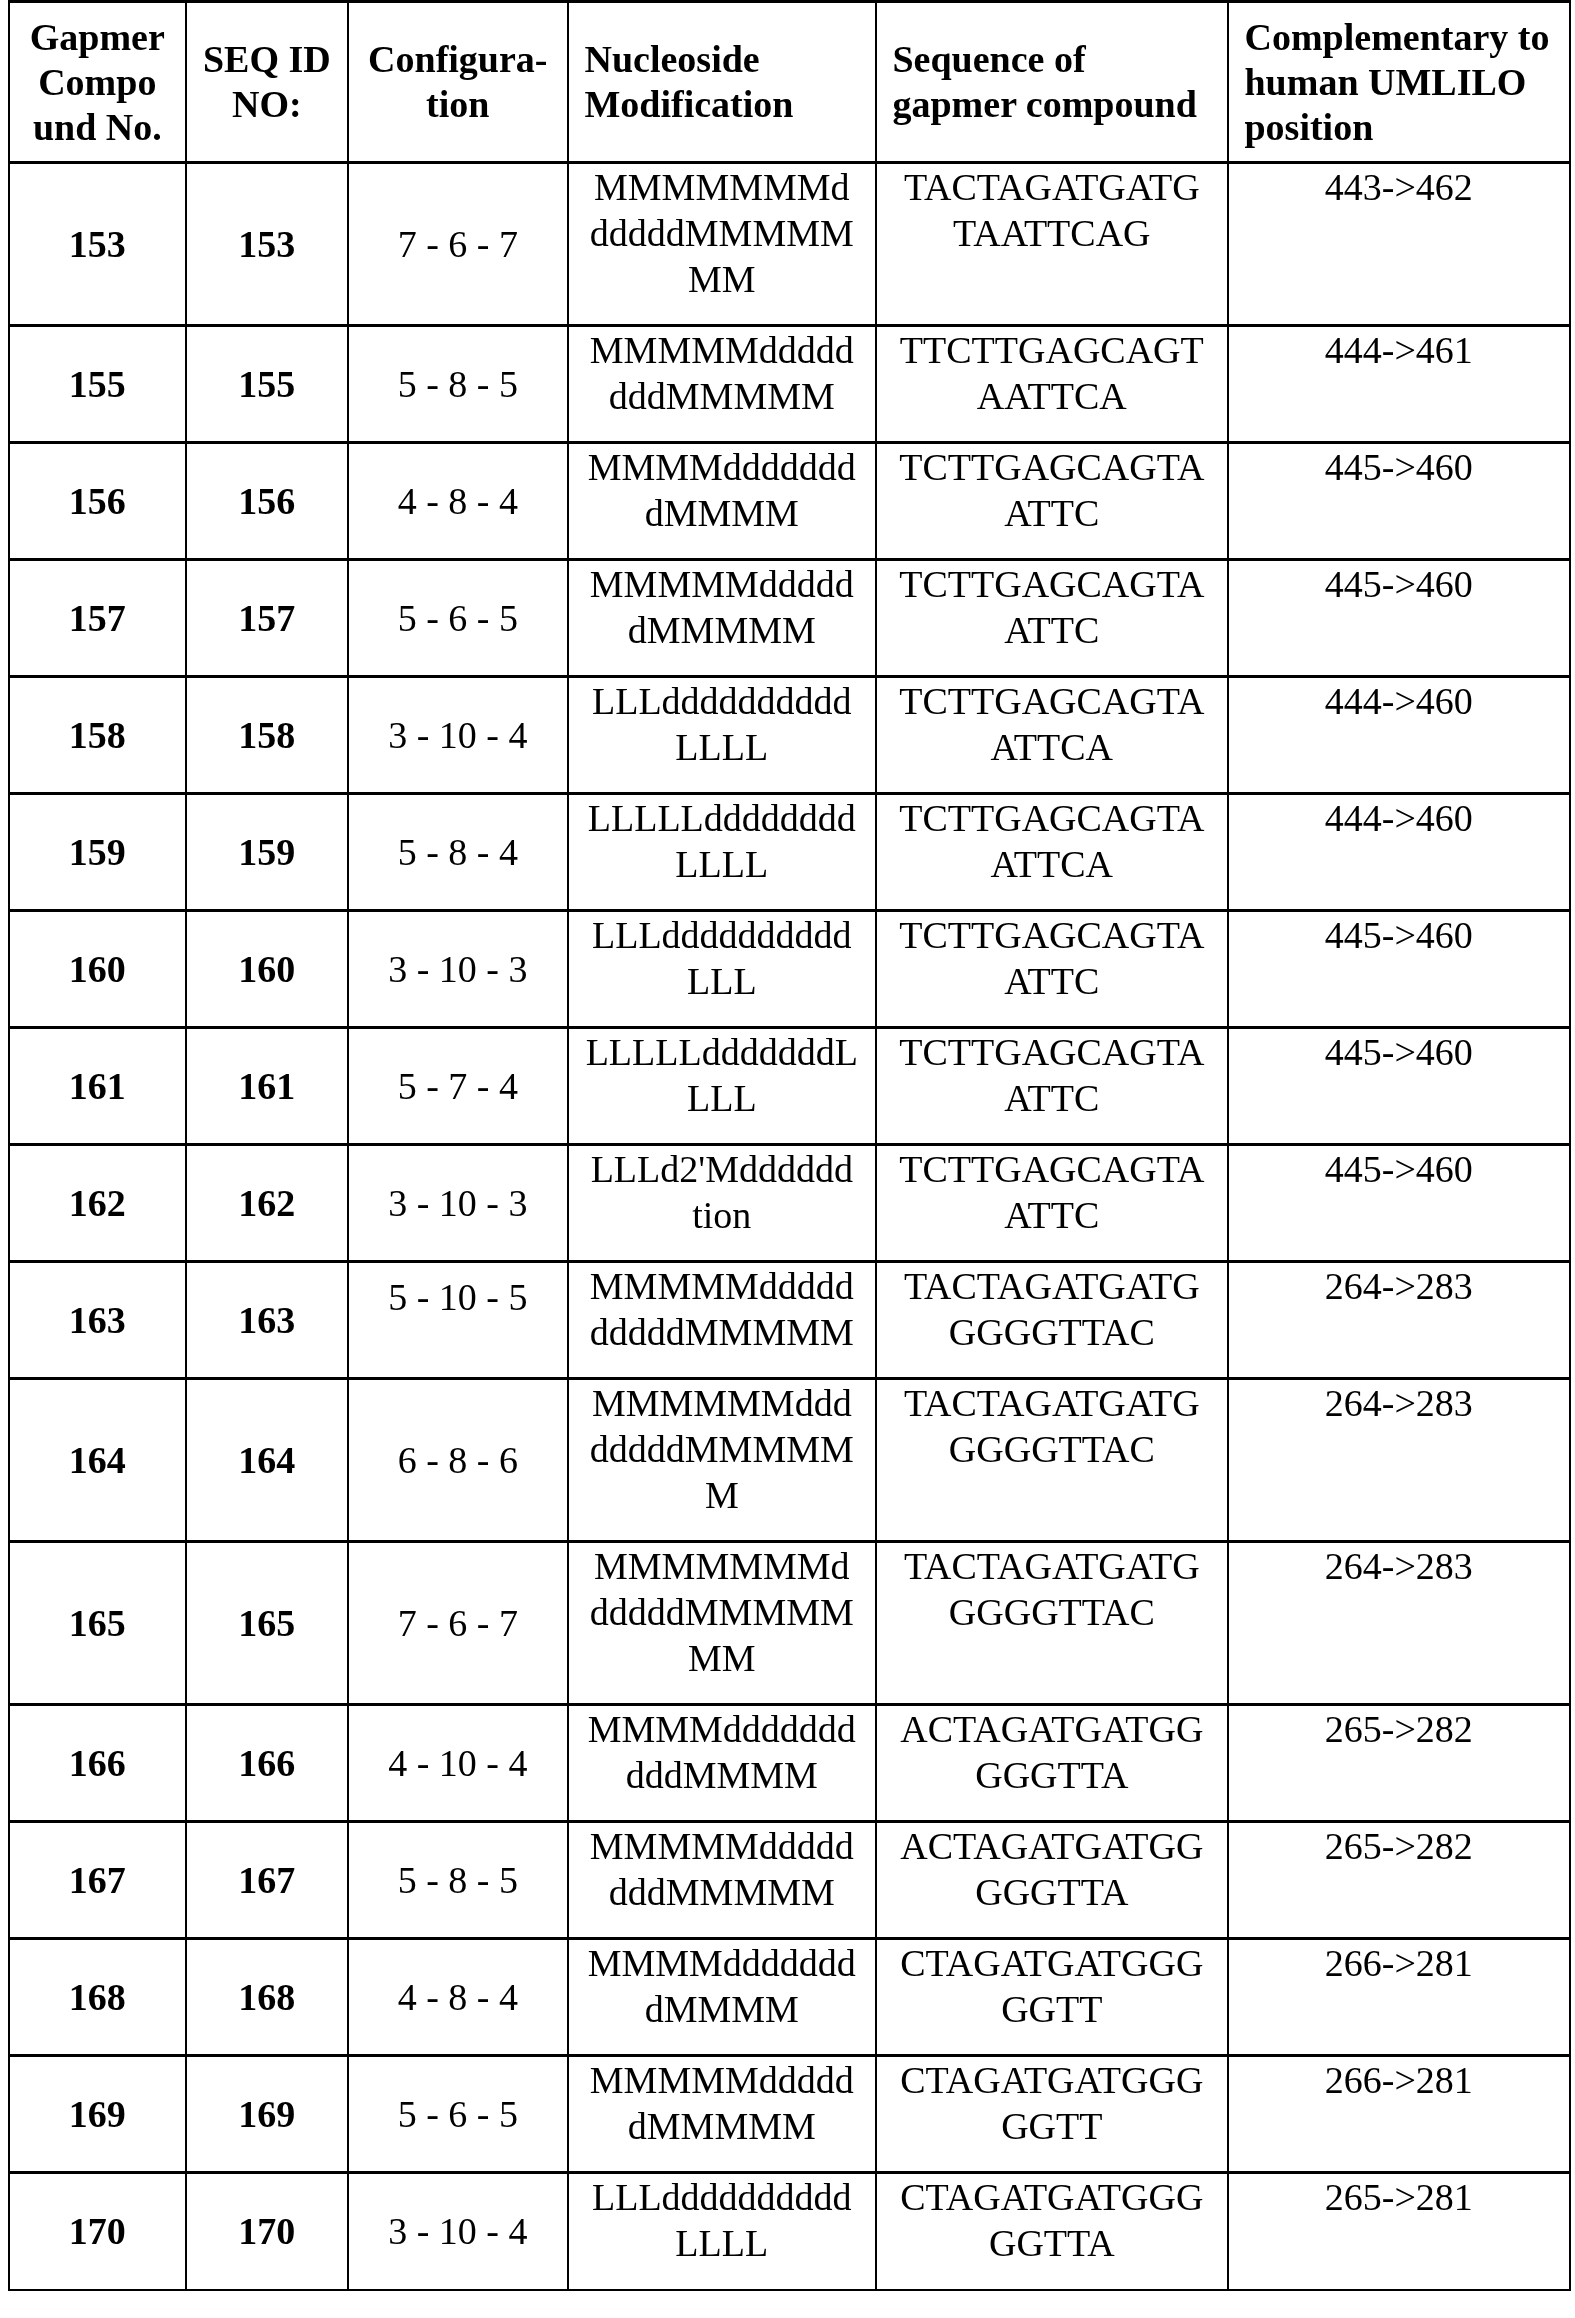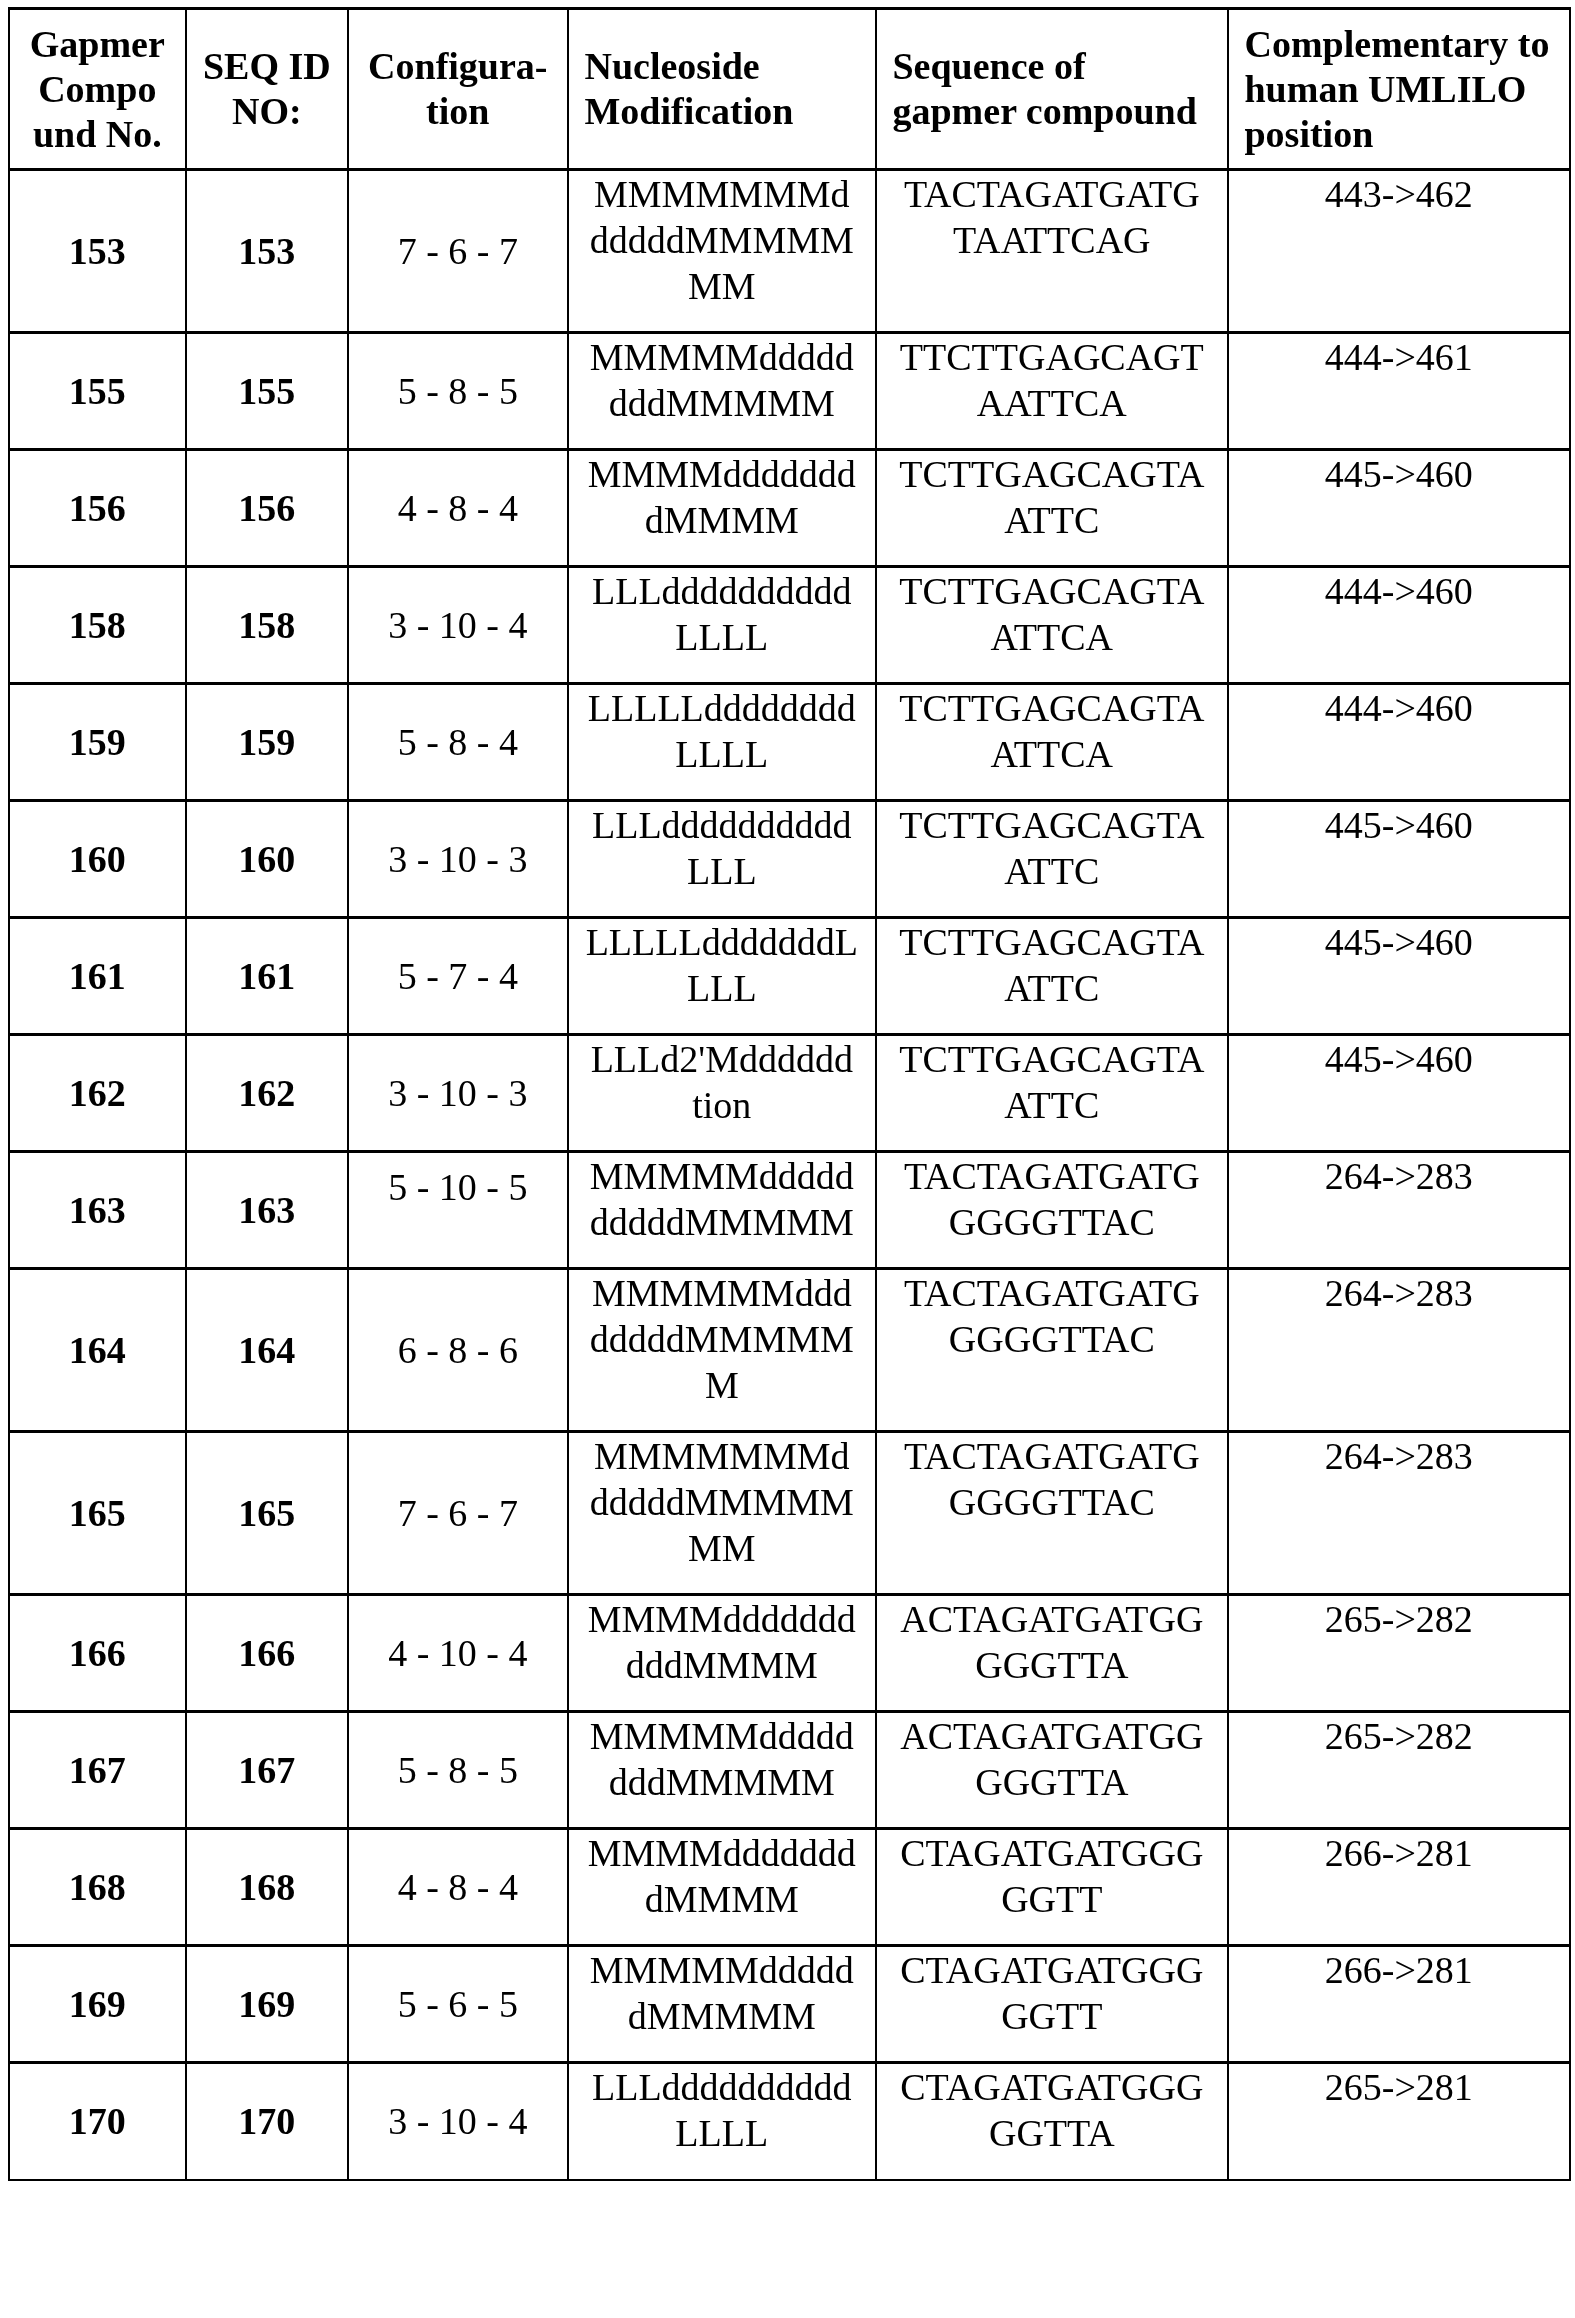--- a/index.html
+++ b/index.html
@@ -11,21 +11,21 @@
     width: 1575px;
     height: 2319px;
     position: relative;
     overflow: hidden;
     font-family: "Liberation Serif", "DejaVu Serif", serif;
     color: #000000;
   }
   table.gapmer {
     position: absolute;
     left: 7.8px;
-    top: 7px;
+    top: 0;
     border-collapse: collapse;
     table-layout: fixed;
     width: 1560px;
   }
   table.gapmer td, table.gapmer th {
     border: 2.3px solid #000000;
     padding: 0 15.7px;
     font-size: 38px;
     line-height: 46px;
     box-sizing: border-box;
@@ -107,20 +107,28 @@
       </tr>
       <tr class="h2">
         <td class="num">156</td>
         <td class="num">156</td>
         <td class="cfg">4 - 8 - 4</td>
         <td class="txt"><span>MMMMddddddd</span><br><span>dMMMM</span></td>
         <td class="txt"><span>TCTTGAGCAGTA</span><br><span>ATTC</span></td>
         <td class="txt">445-&gt;460</td>
       </tr>
       <tr class="h2">
+        <td class="num">157</td>
+        <td class="num">157</td>
+        <td class="cfg">5 - 6 - 5</td>
+        <td class="txt"><span>MMMMMddddd</span><br><span>dMMMMM</span></td>
+        <td class="txt"><span>TCTTGAGCAGTA</span><br><span>ATTC</span></td>
+        <td class="txt">445-&gt;460</td>
+      </tr>
+      <tr class="h2">
         <td class="num">158</td>
         <td class="num">158</td>
         <td class="cfg">3 - 10 - 4</td>
         <td class="txt"><span>LLLdddddddddd</span><br><span>LLLL</span></td>
         <td class="txt"><span>TCTTGAGCAGTA</span><br><span>ATTCA</span></td>
         <td class="txt">444-&gt;460</td>
       </tr>
       <tr class="h2">
         <td class="num">159</td>
         <td class="num">159</td>

